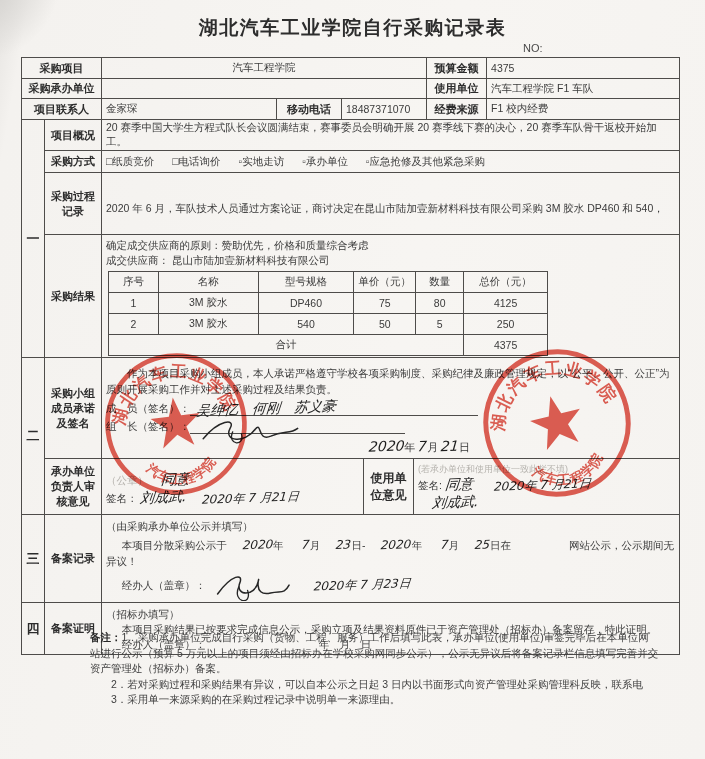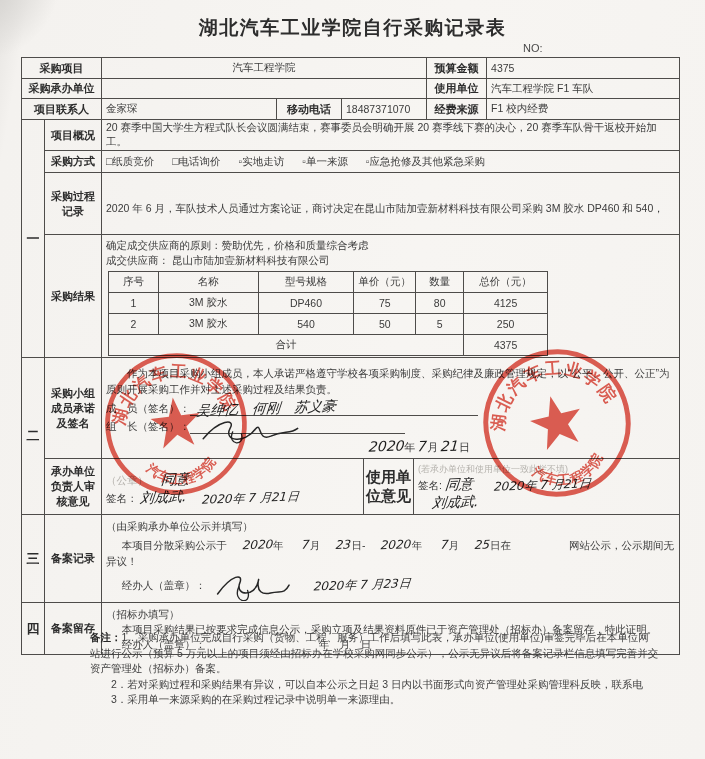--- a/index.html
+++ b/index.html
@@ -10,21 +10,21 @@
   .sheet::before{content:"";position:absolute;left:-30px;top:-30px;width:110px;height:110px;
     background:radial-gradient(circle at 10px 10px,#cfcdca 0,rgba(220,218,215,.55) 55px,rgba(246,244,241,0) 80px);
     pointer-events:none;z-index:0;}
   .title{position:absolute;left:0;top:15px;width:100%;text-align:center;
     font-size:19px;font-weight:bold;color:#2d2d2d;letter-spacing:1.5px;z-index:1;}
   .no{position:absolute;left:523px;top:42px;font-size:11px;color:#4a4a4a;z-index:1;}
   table.main{position:absolute;left:21px;top:57px;width:658px;border-collapse:collapse;
     table-layout:fixed;font-size:10.5px;z-index:1;}
   table.main td{border:1px solid #4e4c4a;padding:1px 4px;vertical-align:middle;overflow:hidden;}
   td.lab{font-weight:bold;text-align:center;color:#2c2c2c;font-size:11px;padding:1px 4px;}
-  td.lab.sm{font-size:15px;padding:1px 2px;}
+  td.lab.sm{font-size:12px;padding:1px 2px;}
   td.num{font-weight:bold;text-align:center;font-size:13px;color:#2c2c2c;}
   td.vtop{vertical-align:top;}
   .ctr{text-align:center;}
   .methods span{margin-right:15px;}
   table.goods{border-collapse:collapse;width:440px;margin:3px 0 0 2px;font-size:10.5px;}
   table.goods td{border:1px solid #4e4c4a;text-align:center;padding:1px 2px;height:18px;}
   .line{line-height:1.45;}
   .commit{text-indent:2em;margin:3px 0 2px 0;line-height:1.55;}
   .sigrow{margin-top:2px;white-space:nowrap;}
   .sigline{display:inline-block;border-bottom:1px solid #4e4c4a;height:15px;vertical-align:bottom;}
@@ -88,21 +88,21 @@
       <td class="num" rowspan="4">一</td>
       <td class="lab">项目概况</td>
       <td colspan="7">20 赛季中国大学生方程式队长会议圆满结束，赛事委员会明确开展 20 赛季线下赛的决心，20 赛季车队骨干返校开始加工。</td>
     </tr>
     <tr style="height:22px">
       <td class="lab">采购方式</td>
       <td colspan="7" class="methods">
         <span>□纸质竞价</span>
         <span>□电话询价</span>
         <span>▫实地走访</span>
-        <span>▫单一来源</span>
+        <span>▫承办单位</span>
         <span>▫应急抢修及其他紧急采购</span>
       </td>
     </tr>
     <tr style="height:62px">
       <td class="lab">采购过程记录</td>
       <td colspan="7" class="vtop" style="padding-top:12px">2020 年 6 月，车队技术人员通过方案论证，商讨决定在昆山市陆加壹新材料科技有限公司采购 3M 胶水 DP460 和 540，</td>
     </tr>
     <tr style="height:116px">
       <td class="lab">采购结果</td>
       <td colspan="7" class="vtop" style="padding-top:3px">
@@ -222,21 +222,21 @@
             <path d="M6,26 C22,4 36,2 31,14 C26,28 48,30 52,12 C55,1 44,30 66,25 C78,22 81,27 87,16" fill="none" stroke="#262626" stroke-width="1.7" stroke-linecap="round"></path>
             <path d="M30,18 C22,36 46,40 40,22" fill="none" stroke="#262626" stroke-width="1.5" stroke-linecap="round"></path>
           </svg>
           <span class="hw">2020年 7 月23日</span>
         </div>
       </td>
     </tr>
 
     <tr style="height:52px">
       <td class="num">四</td>
-      <td class="lab">备案留存</td>
+      <td class="lab">备案证明</td>
       <td colspan="7" class="vtop" style="padding-top:3px">
         <div class="line">（招标办填写）</div>
         <div class="line" style="text-indent:1.5em">本项目采购结果已按要求完成信息公示，采购立项及结果资料原件已于资产管理处（招标办）备案留存，特此证明。</div>
         <div class="line" style="text-indent:1.5em">
           <span>经办人（盖章）：</span>
           <span style="margin-left:110px">年　月　日</span>
         </div>
       </td>
     </tr>
   </tbody>

